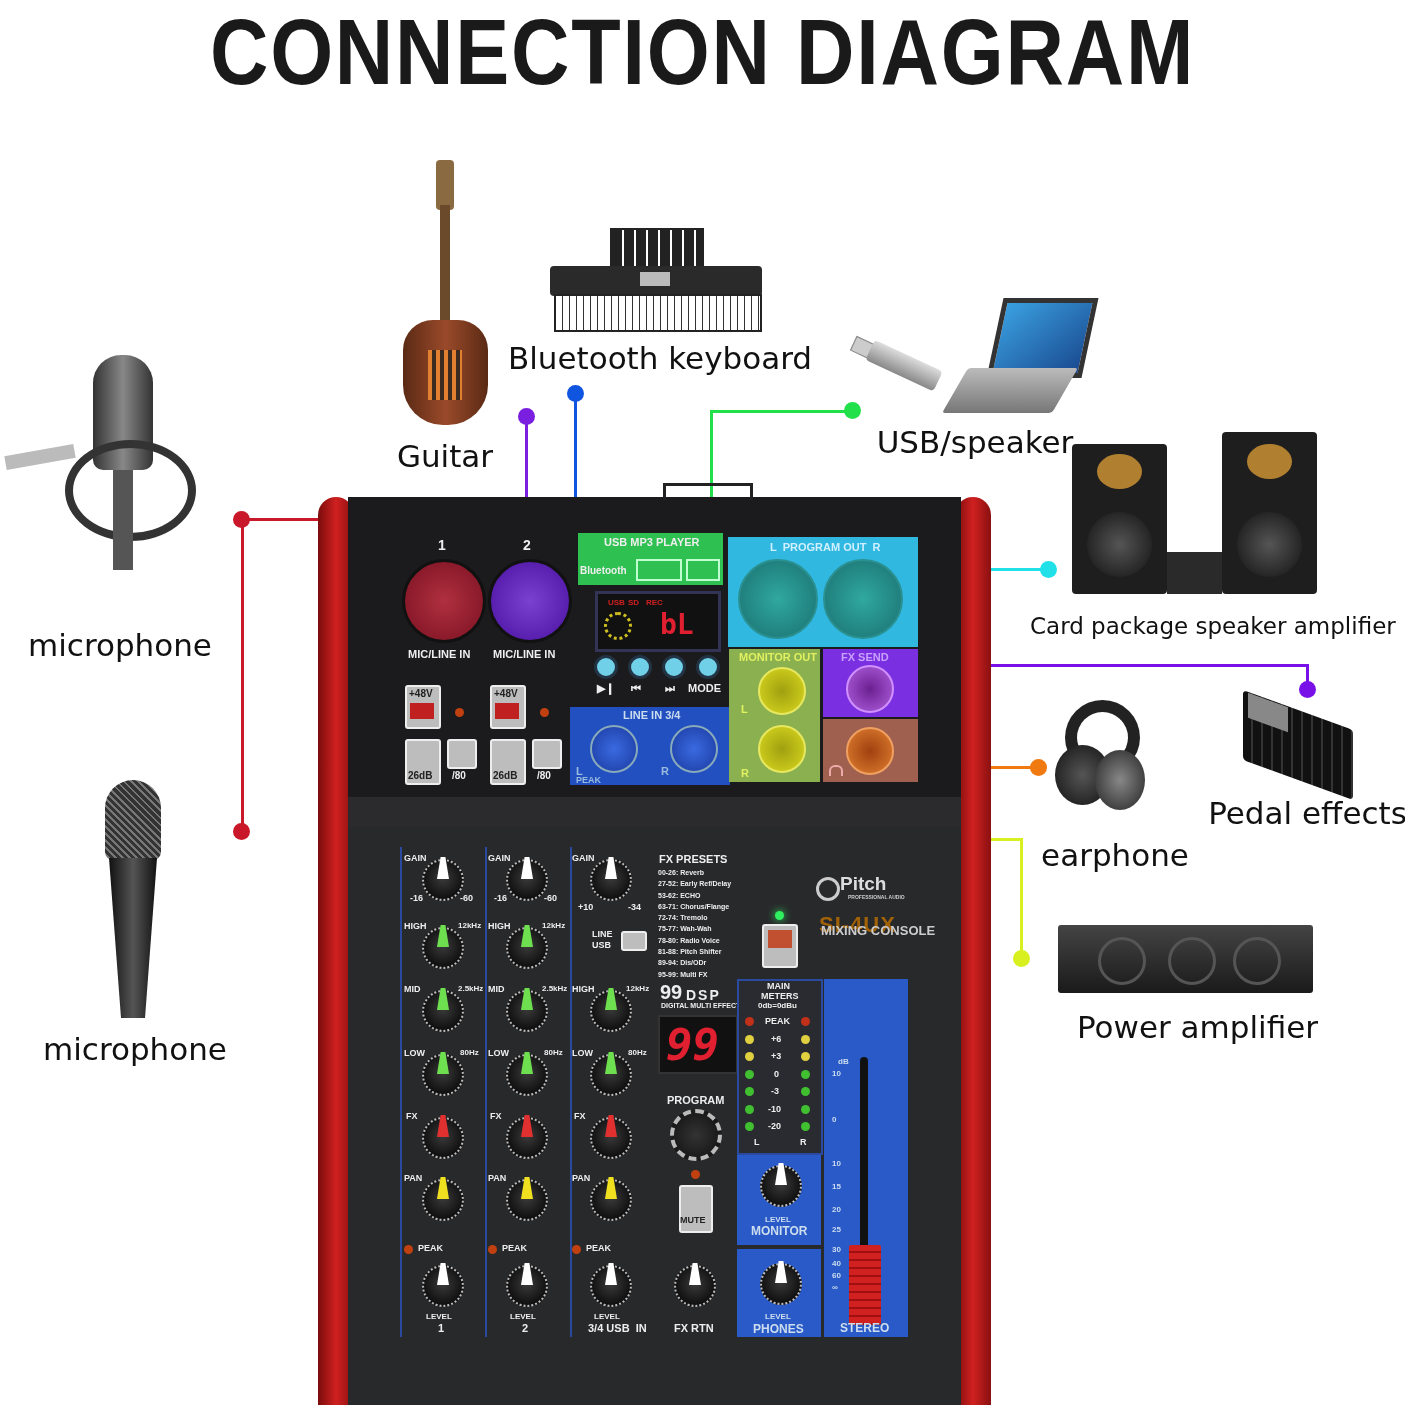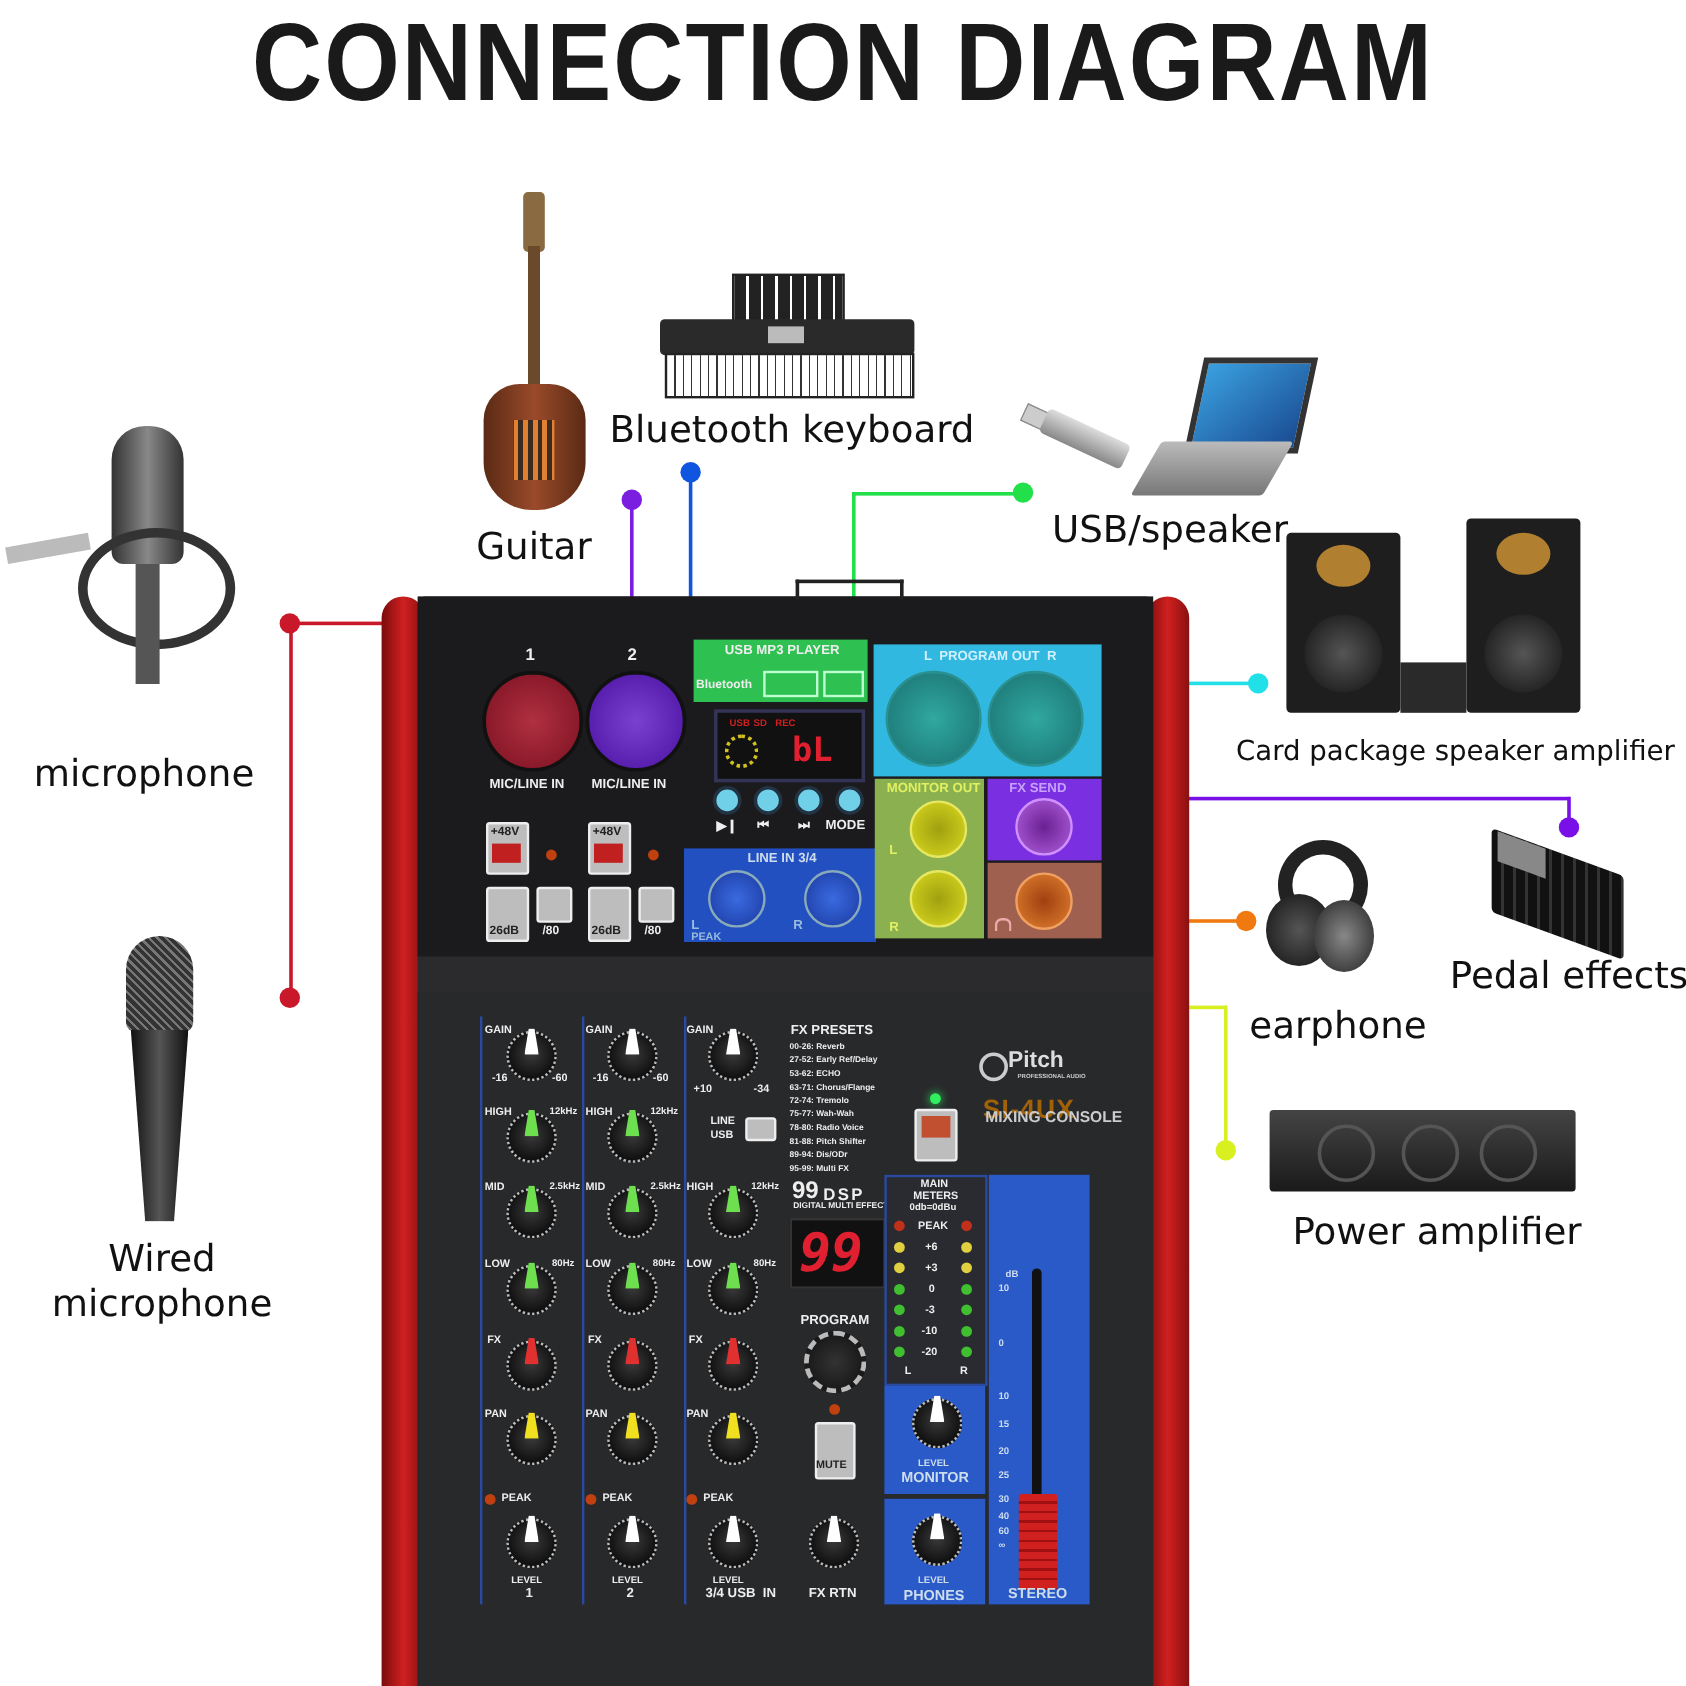--- a/index.html
+++ b/index.html
@@ -75,21 +75,20 @@
 </div>
 <div class="abs label" style="left:10px;top:626px;width:220px;line-height:38px;">
   <div>microphone</div>
 </div>
 
 <div class="dev" style="left:95px;top:780px;width:75px;height:240px;">
   <div style="position:absolute;left:10px;top:0;width:56px;height:80px;background:repeating-linear-gradient(45deg,#333 0 3px,#777 3px 5px);border-radius:28px 28px 8px 8px;"></div>
   <div style="position:absolute;left:14px;top:78px;width:48px;height:160px;background:linear-gradient(90deg,#111,#555,#111);clip-path:polygon(0 0,100% 0,75% 100%,25% 100%);"></div>
 </div>
 <div class="abs label" style="left:25px;top:1030px;width:220px;line-height:38px;">
-  <div>Wired</div>
   <div>microphone</div>
 </div>
 
 <div class="dev" style="left:1055px;top:700px;width:95px;height:130px;">
   <div style="position:absolute;left:10px;top:0;width:75px;height:75px;border:12px solid #222;border-radius:50%;border-bottom-color:transparent;box-sizing:border-box;"></div>
   <div style="position:absolute;left:0;top:45px;width:55px;height:60px;background:radial-gradient(#555,#111);border-radius:50%;"></div>
   <div style="position:absolute;left:40px;top:50px;width:50px;height:60px;background:radial-gradient(#888,#222);border-radius:50%;"></div>
 </div>
 <div class="abs label" style="left:1035px;top:837px;width:160px;">earphone</div>
 

